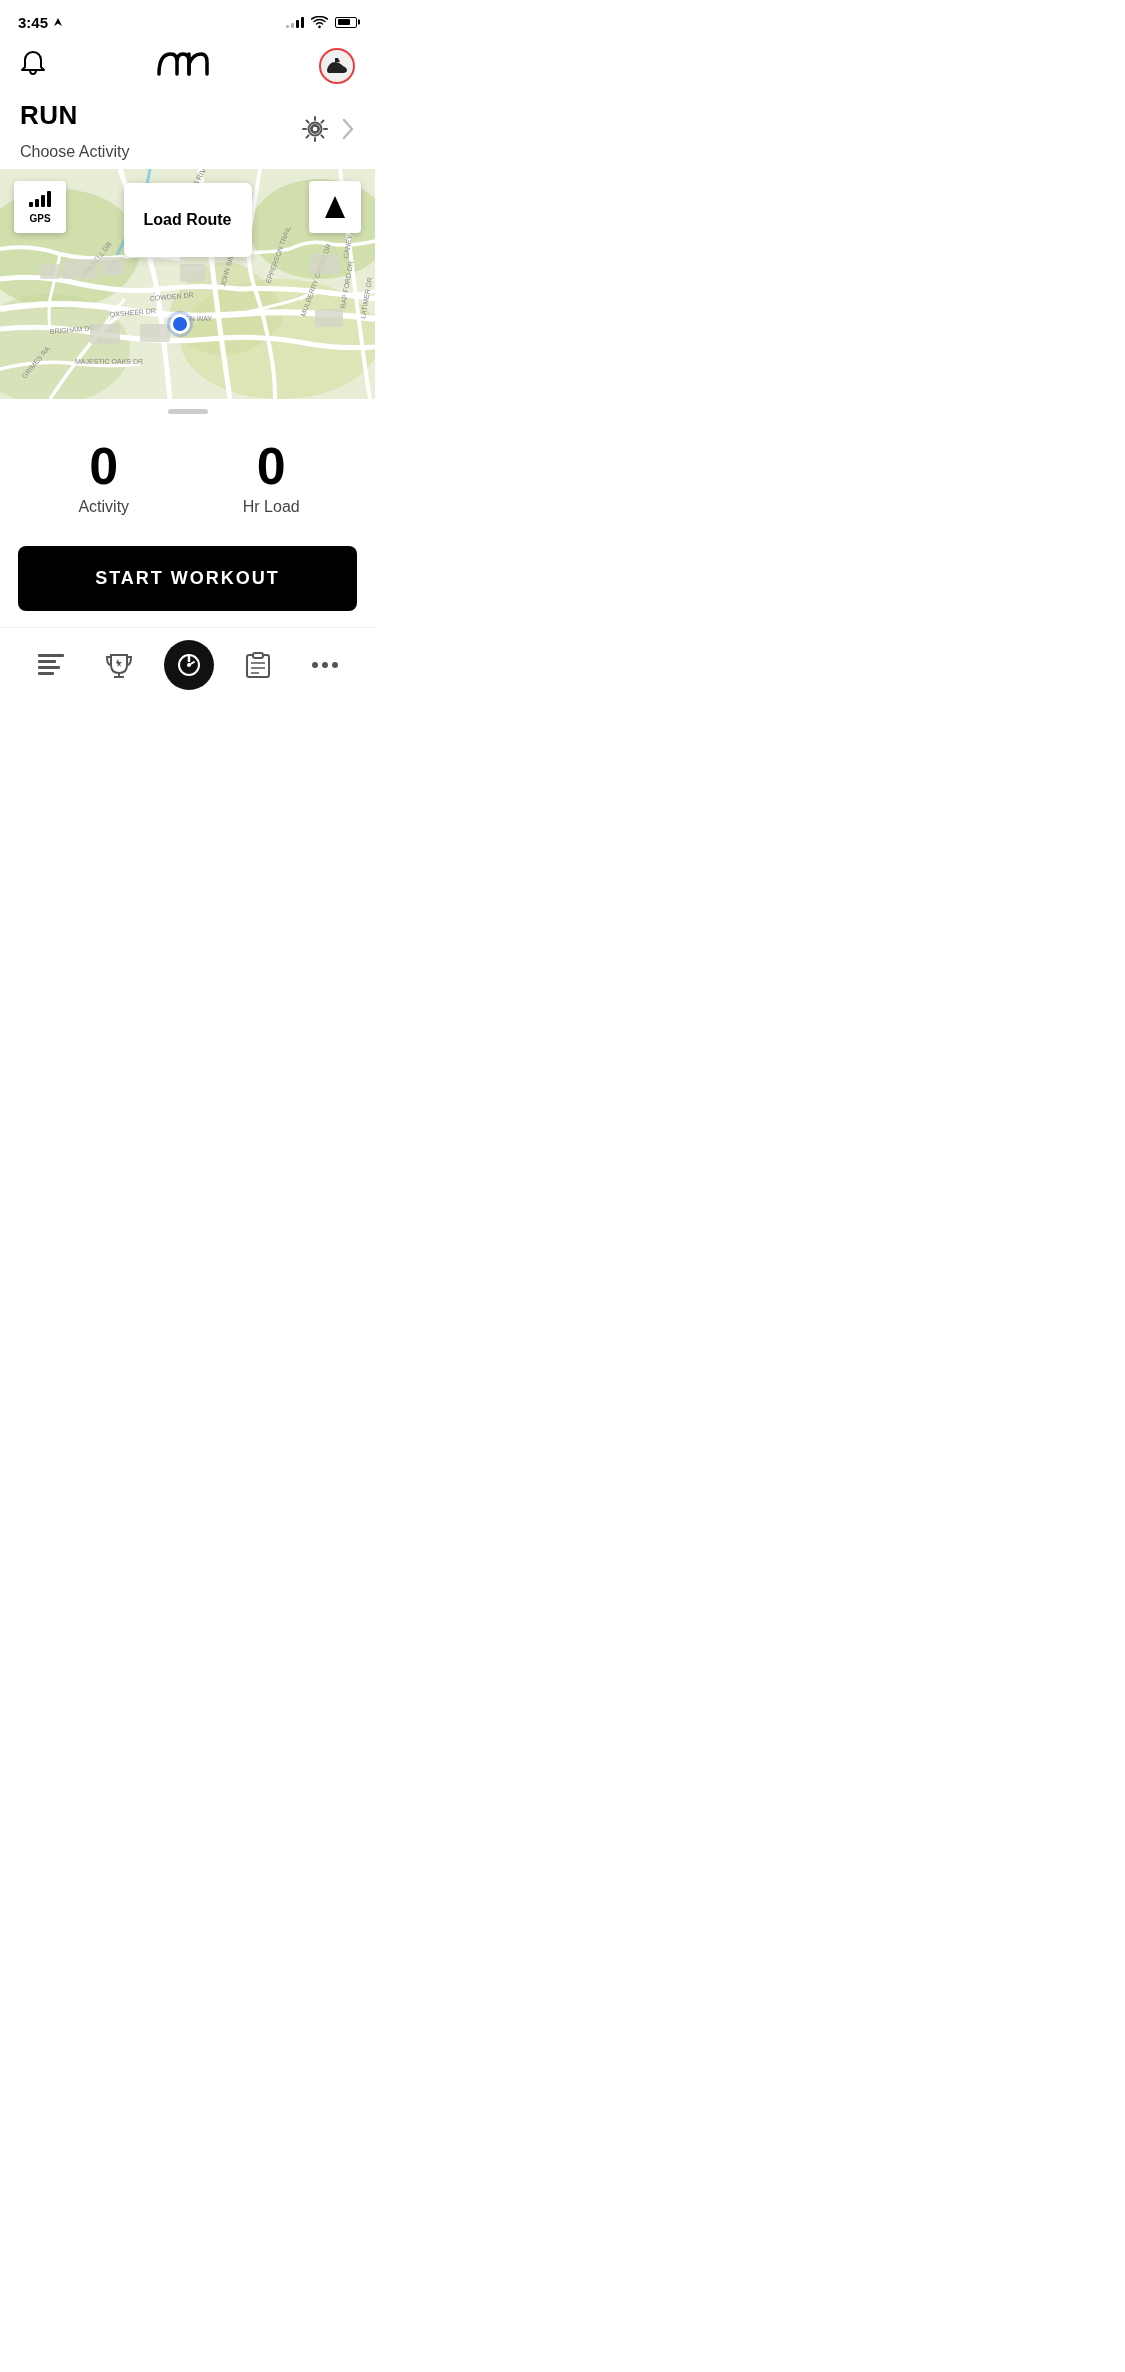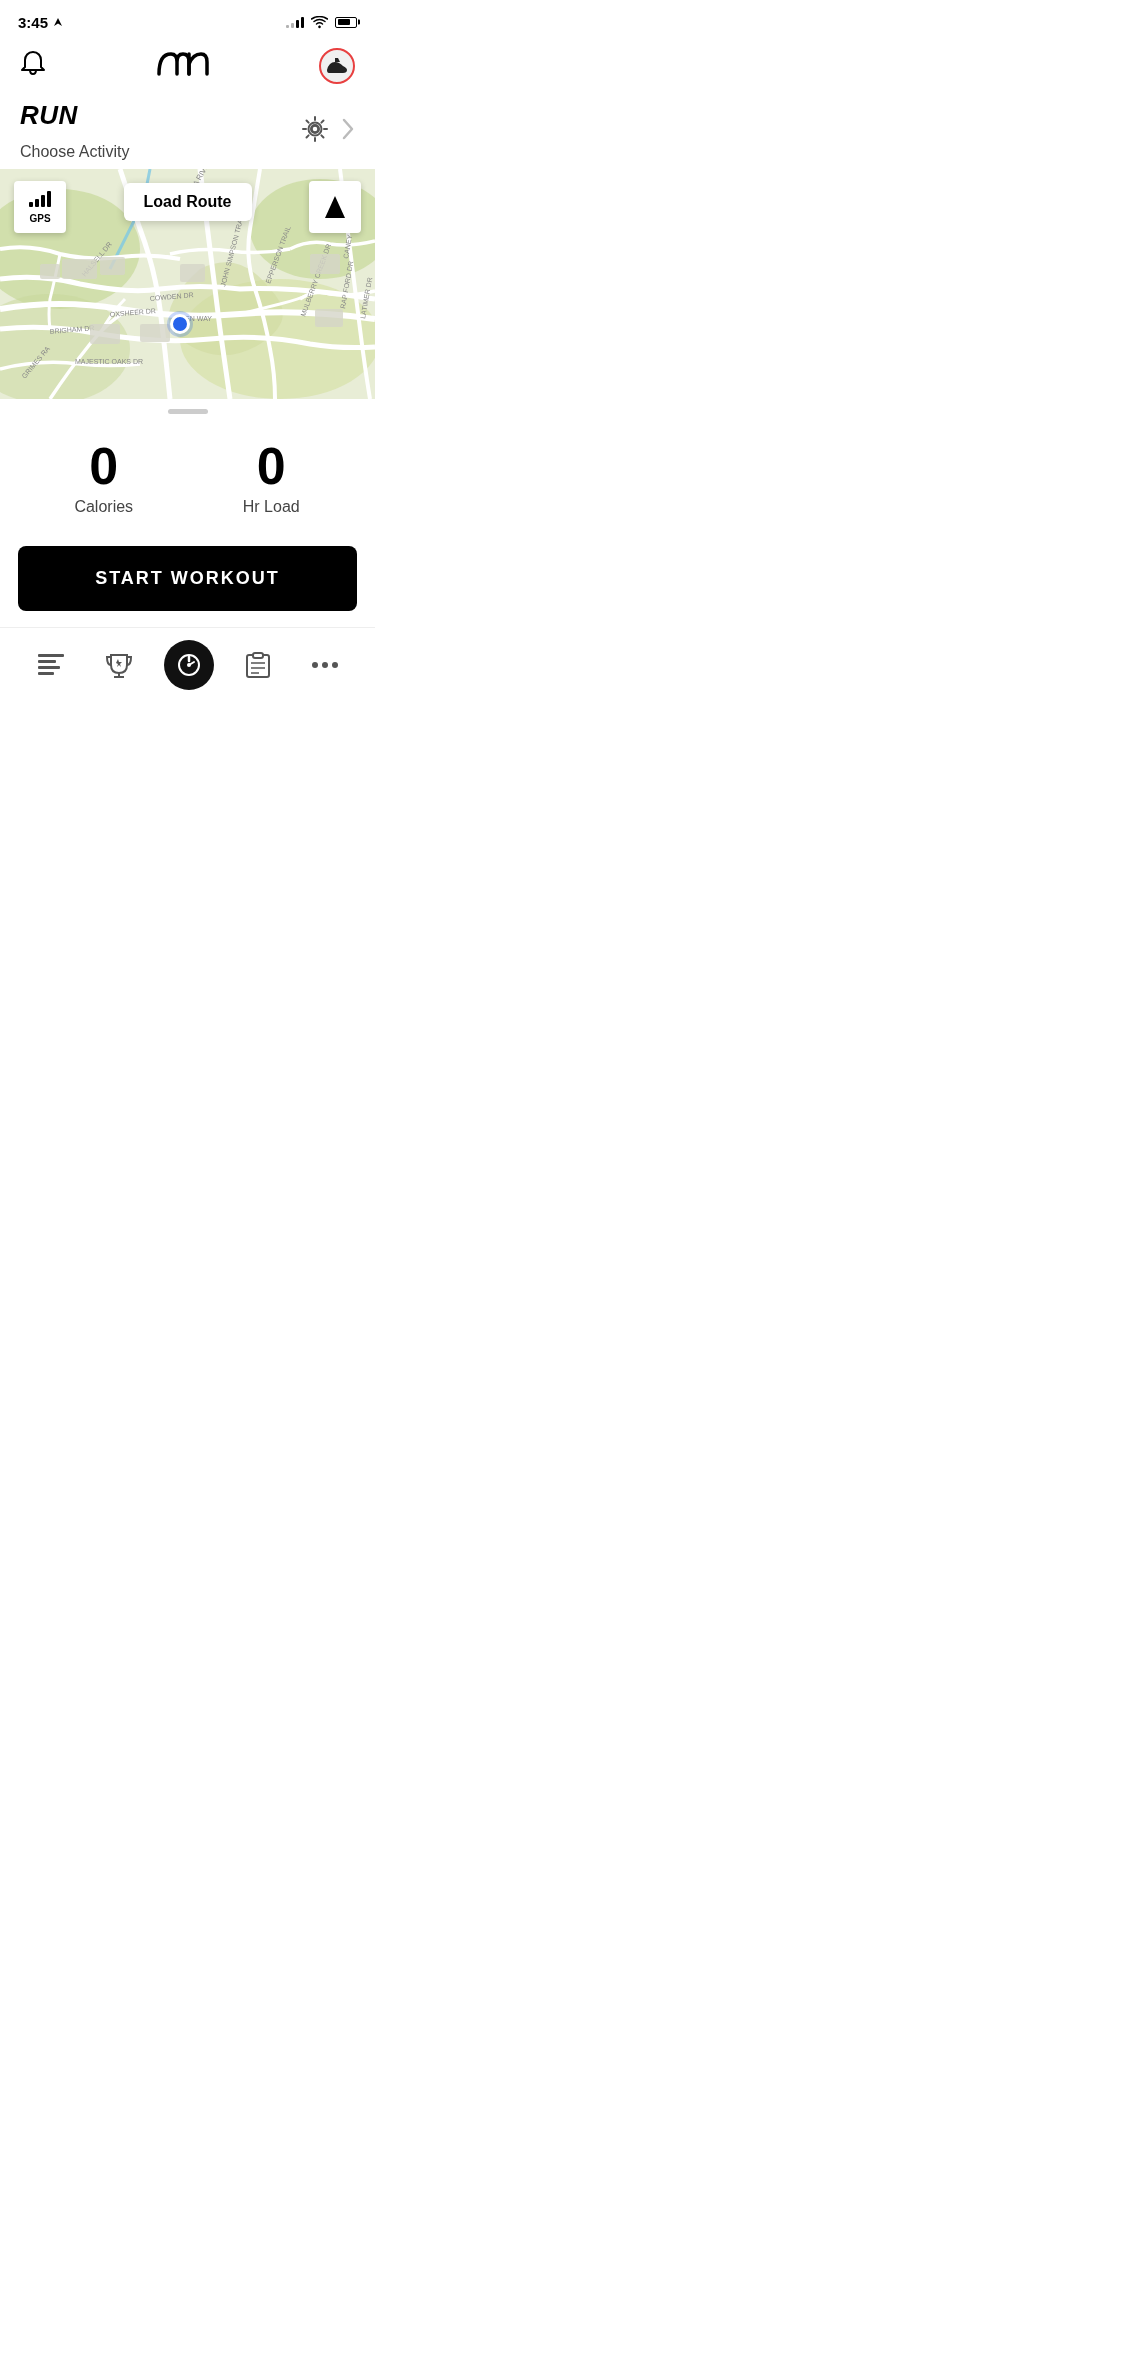--- a/index.html
+++ b/index.html
@@ -110,21 +110,20 @@
       align-items: center;
       justify-content: space-between;
       padding: 4px 20px 8px 20px;
     }
     .activity-title-group {}
     .activity-title {
       font-size: 26px;
       font-weight: 900;
       color: #000;
       letter-spacing: 0.5px;
-      font-style: italic;
     }
     .activity-subtitle {
       font-size: 16px;
       color: #444;
       font-weight: 400;
       margin-top: 12px;
     }
     .activity-controls {
       display: flex;
       align-items: center;
@@ -189,21 +188,21 @@
     .gps-bars span:nth-child(4) { height: 16px; }
 
     .load-route-btn {
       position: absolute;
       top: 14px;
       left: 50%;
       transform: translateX(-50%);
       background: #fff;
       border: none;
       border-radius: 6px;
-      padding: 10px 20px;
+      padding: 28px 20px;
       font-size: 16px;
       font-weight: 600;
       color: #000;
       box-shadow: 0 2px 8px rgba(0,0,0,0.2);
       pointer-events: all;
       cursor: pointer;
       white-space: nowrap;
     }
 
     .compass-btn {
@@ -481,21 +480,21 @@
   </div>
 </div>
 
 <div class="drag-handle">
   <div class="drag-handle-bar"></div>
 </div>
 
 <div class="stats-row">
   <div class="stat-item">
     <div class="stat-value">0</div>
-    <div class="stat-label">Calories</div>
+    <div class="stat-label">Activity</div>
   </div>
   <div class="stat-item">
     <div class="stat-value">0</div>
     <div class="stat-label">Hr Load</div>
   </div>
 </div>
 
 <button class="start-workout-btn">START WORKOUT</button>
 
 <div class="bottom-nav">

